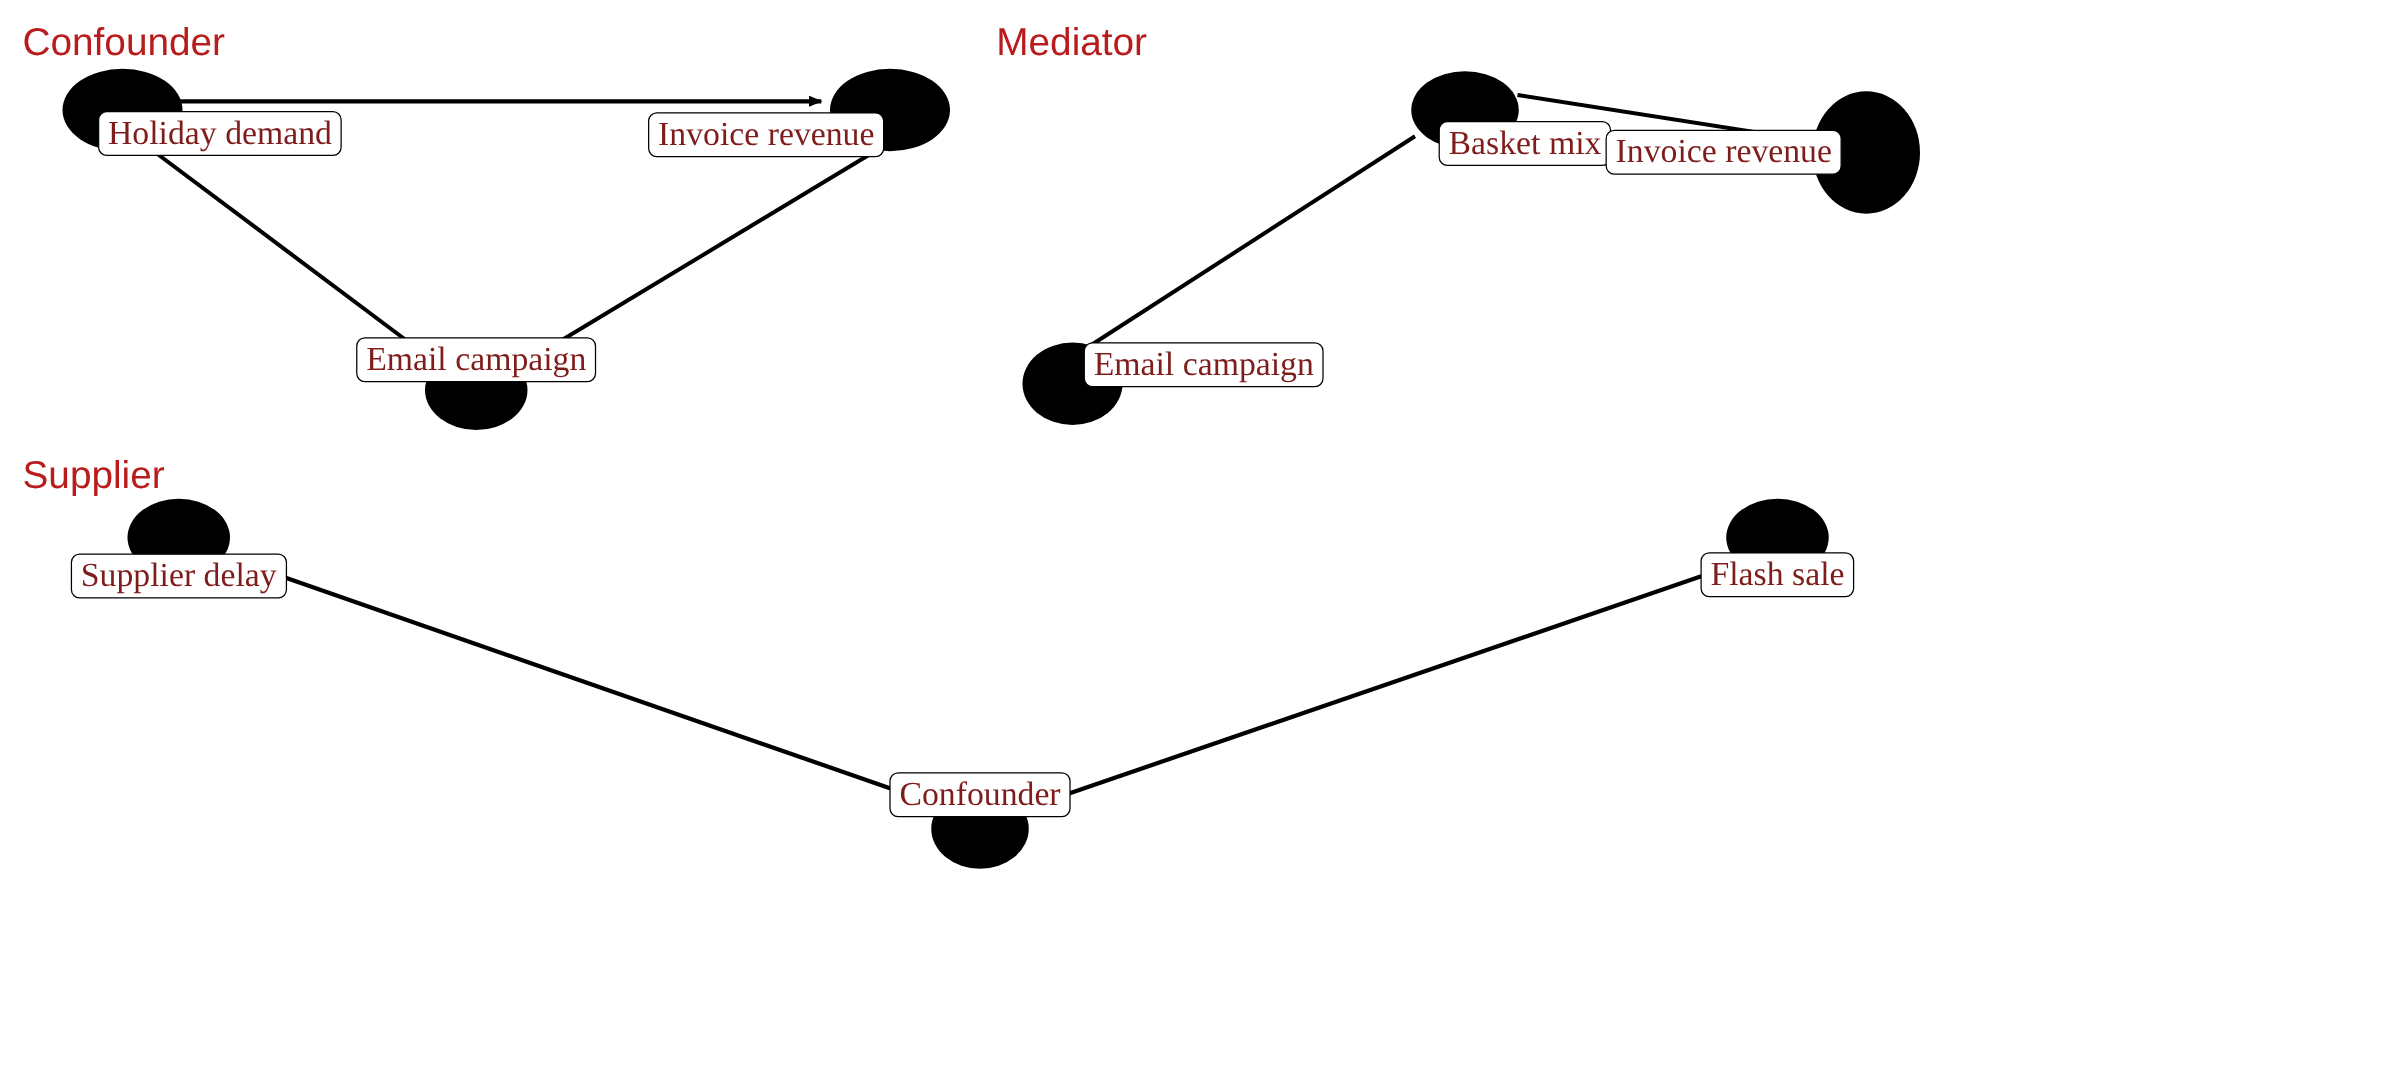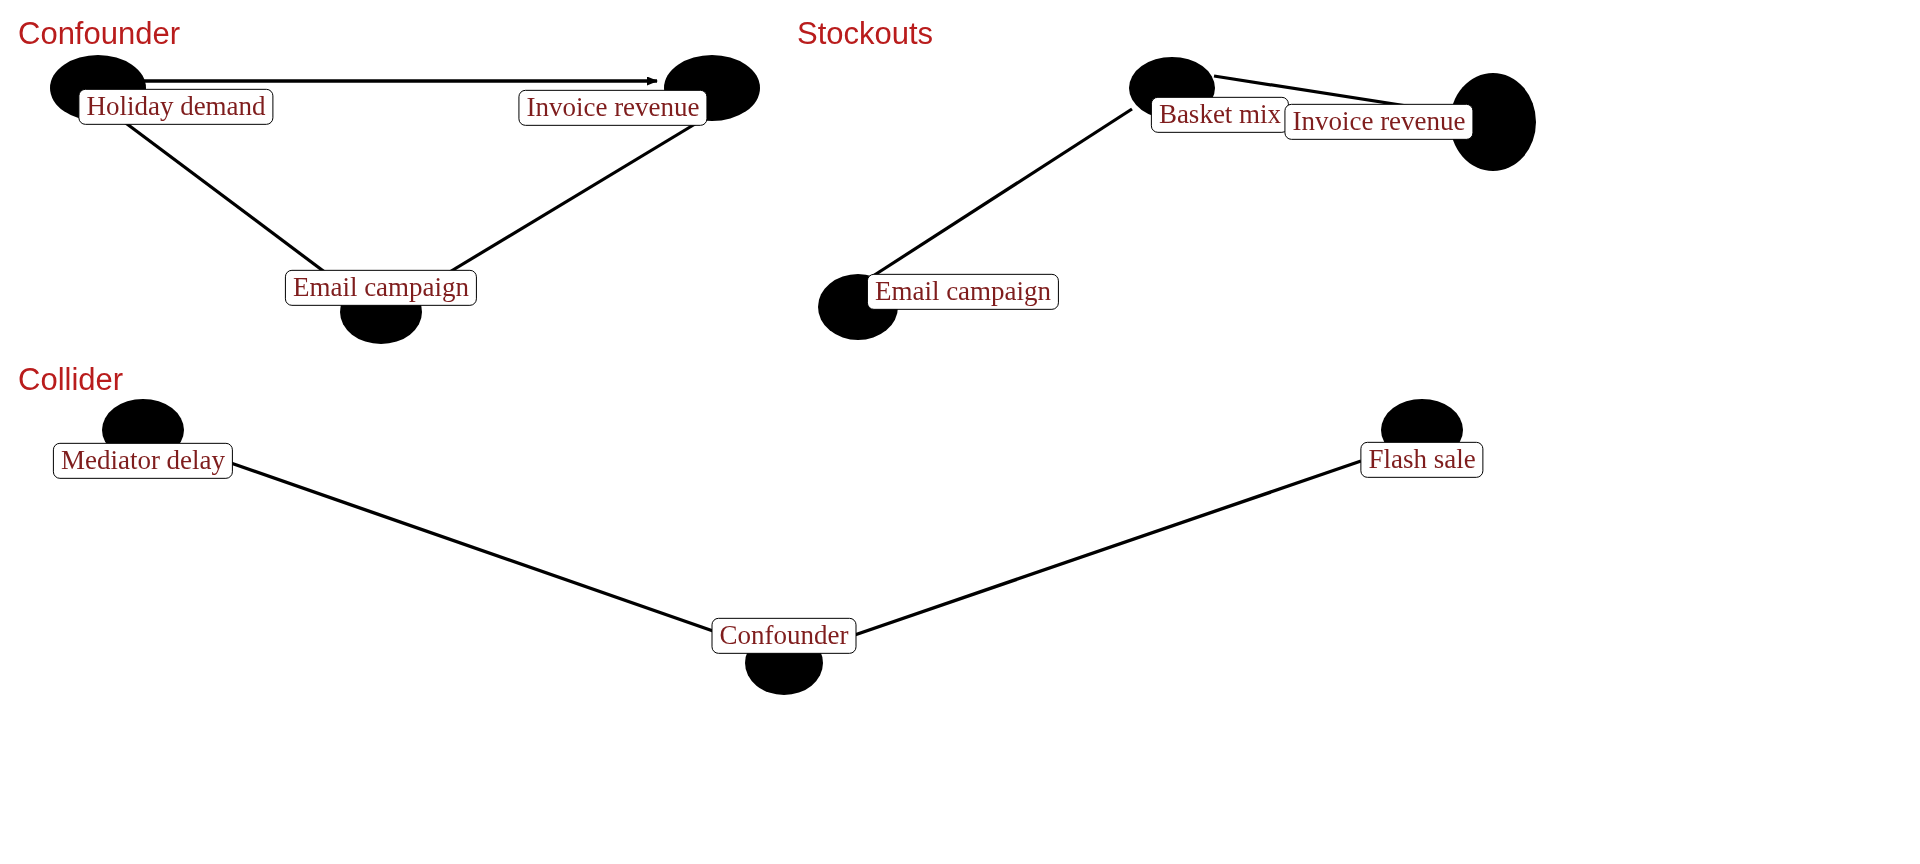--- a/index.html
+++ b/index.html
@@ -80,22 +80,22 @@
     <line x1="700" y1="121" x2="443" y2="276" stroke="#000000" stroke-width="3.2"></line>
 
     <line x1="1132" y1="109" x2="873" y2="276" stroke="#000000" stroke-width="3.2"></line>
     <line x1="1214" y1="76" x2="1522" y2="124" stroke="#000000" stroke-width="3.2"></line>
 
     <line x1="228" y1="462" x2="736" y2="639" stroke="#000000" stroke-width="3.4"></line>
     <line x1="1361" y1="461" x2="843" y2="639" stroke="#000000" stroke-width="3.4"></line>
   </svg>
 
   <div class="panel-title" style="left:18px; top:18px;">Confounder</div>
-  <div class="panel-title" style="left:797px; top:18px;">Stockouts</div>
-  <div class="panel-title" style="left:18px; top:364px;">Collider</div>
+  <div class="panel-title" style="left:797px; top:18px;">Mediator</div>
+  <div class="panel-title" style="left:18px; top:364px;">Supplier</div>
 
   <div class="node" style="left:98px; top:88px;">
     <div class="node-ellipse" style="width:96px; height:66px;"></div>
     <div class="node-label" style="left:78px; top:19px;">Holiday demand</div>
   </div>
 
   <div class="node" style="left:712px; top:88px;">
     <div class="node-ellipse" style="width:96px; height:66px;"></div>
     <div class="node-label" style="left:-99px; top:20px;">Invoice revenue</div>
   </div>
@@ -115,21 +115,21 @@
     <div class="node-label" style="left:-114px; top:0px;">Invoice revenue</div>
   </div>
 
   <div class="node" style="left:858px; top:307px;">
     <div class="node-ellipse" style="width:80px; height:66px;"></div>
     <div class="node-label" style="left:105px; top:-15px;">Email campaign</div>
   </div>
 
   <div class="node" style="left:143px; top:430px;">
     <div class="node-ellipse" style="width:82px; height:62px;"></div>
-    <div class="node-label" style="left:0px; top:31px;">Mediator delay</div>
+    <div class="node-label" style="left:0px; top:31px;">Supplier delay</div>
   </div>
 
   <div class="node" style="left:784px; top:663px;">
     <div class="node-ellipse" style="width:78px; height:64px;"></div>
     <div class="node-label" style="left:0px; top:-27px;">Confounder</div>
   </div>
 
   <div class="node" style="left:1422px; top:430px;">
     <div class="node-ellipse" style="width:82px; height:62px;"></div>
     <div class="node-label" style="left:0px; top:30px;">Flash sale</div>

